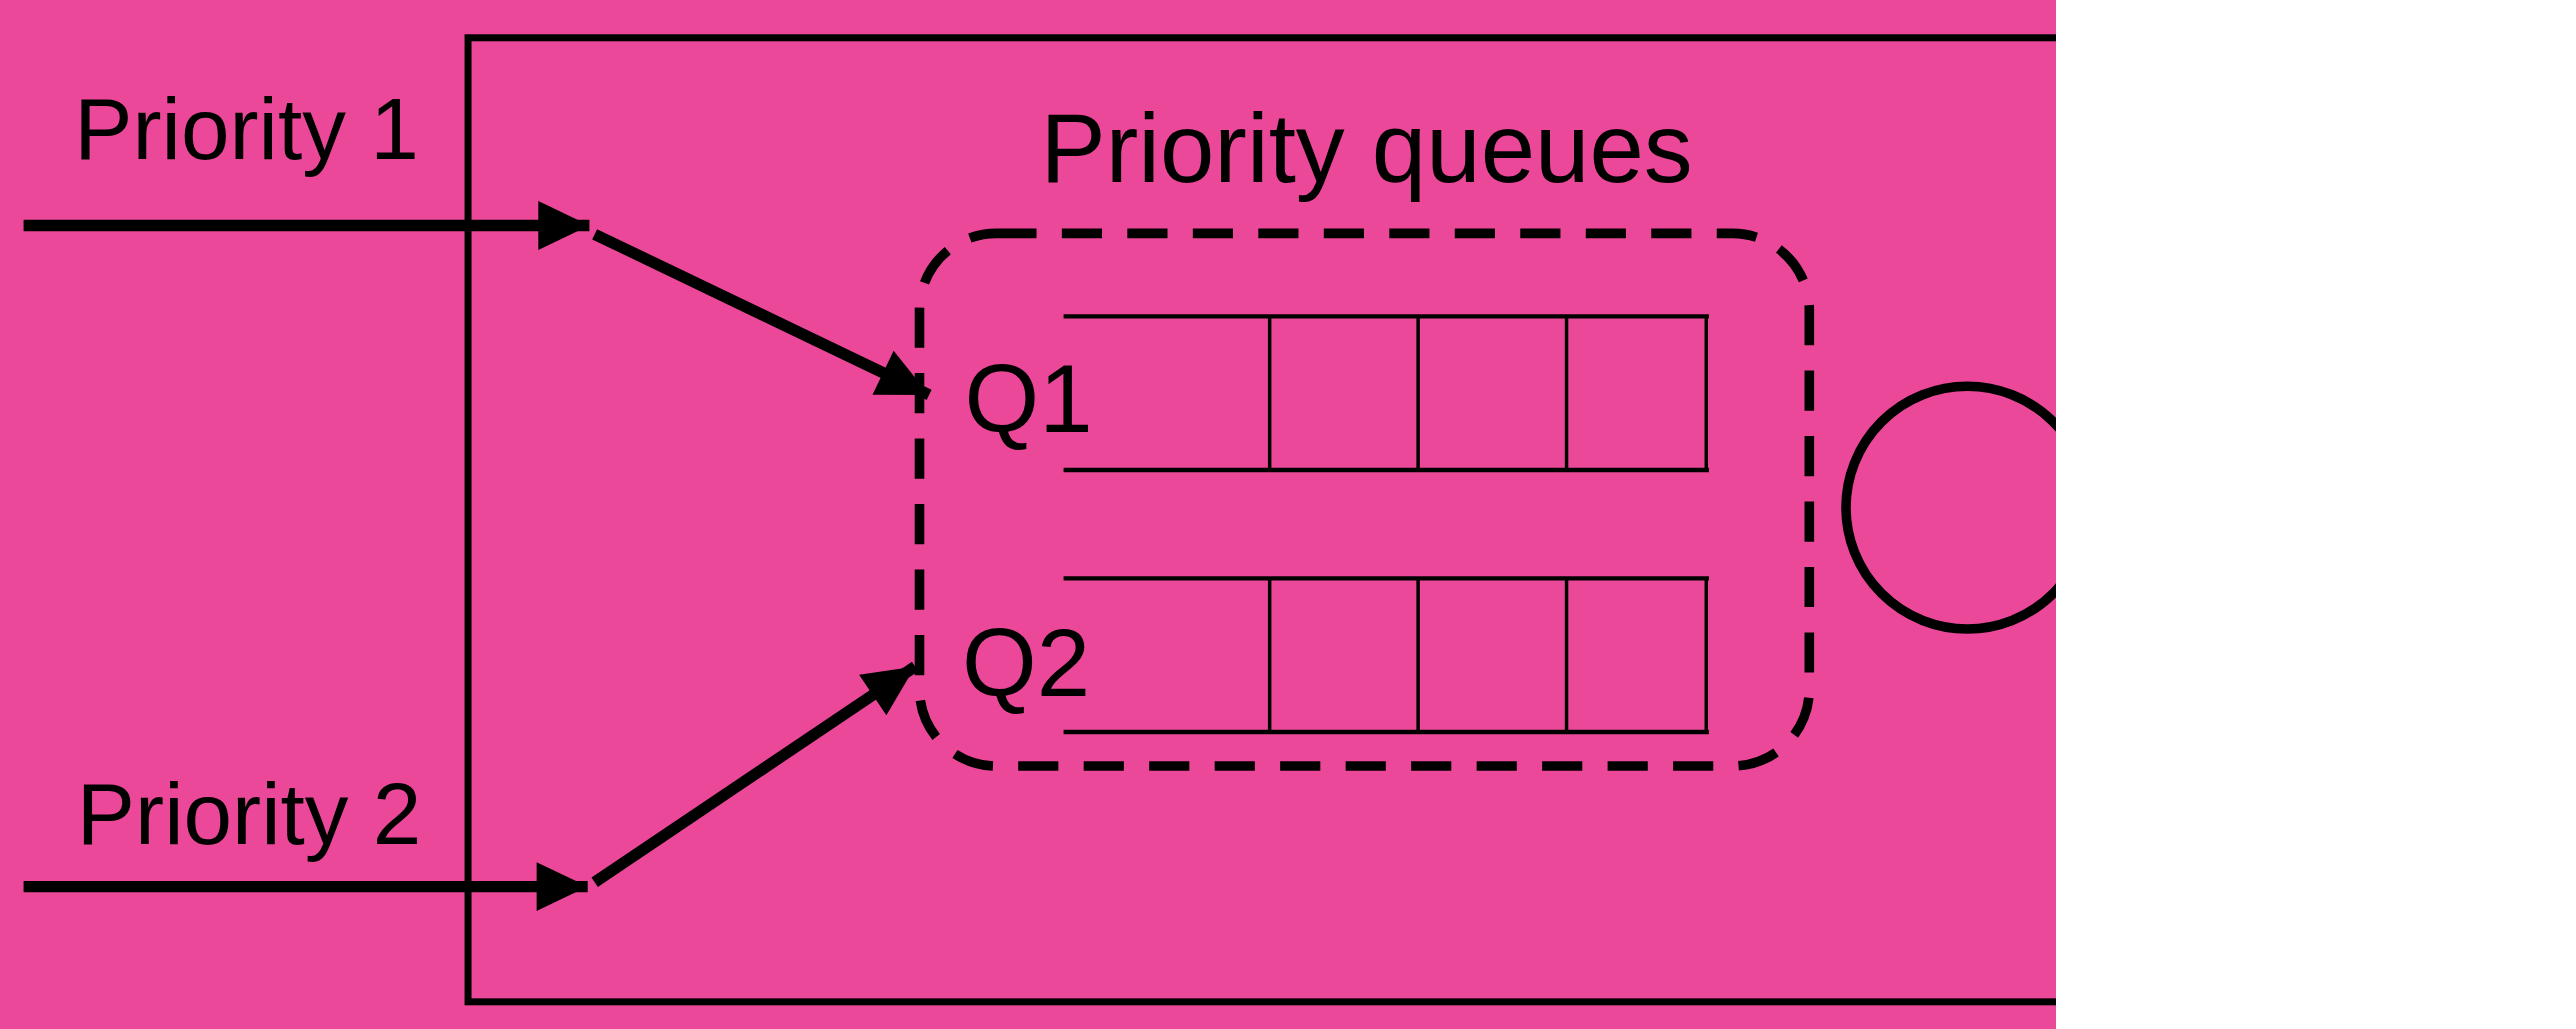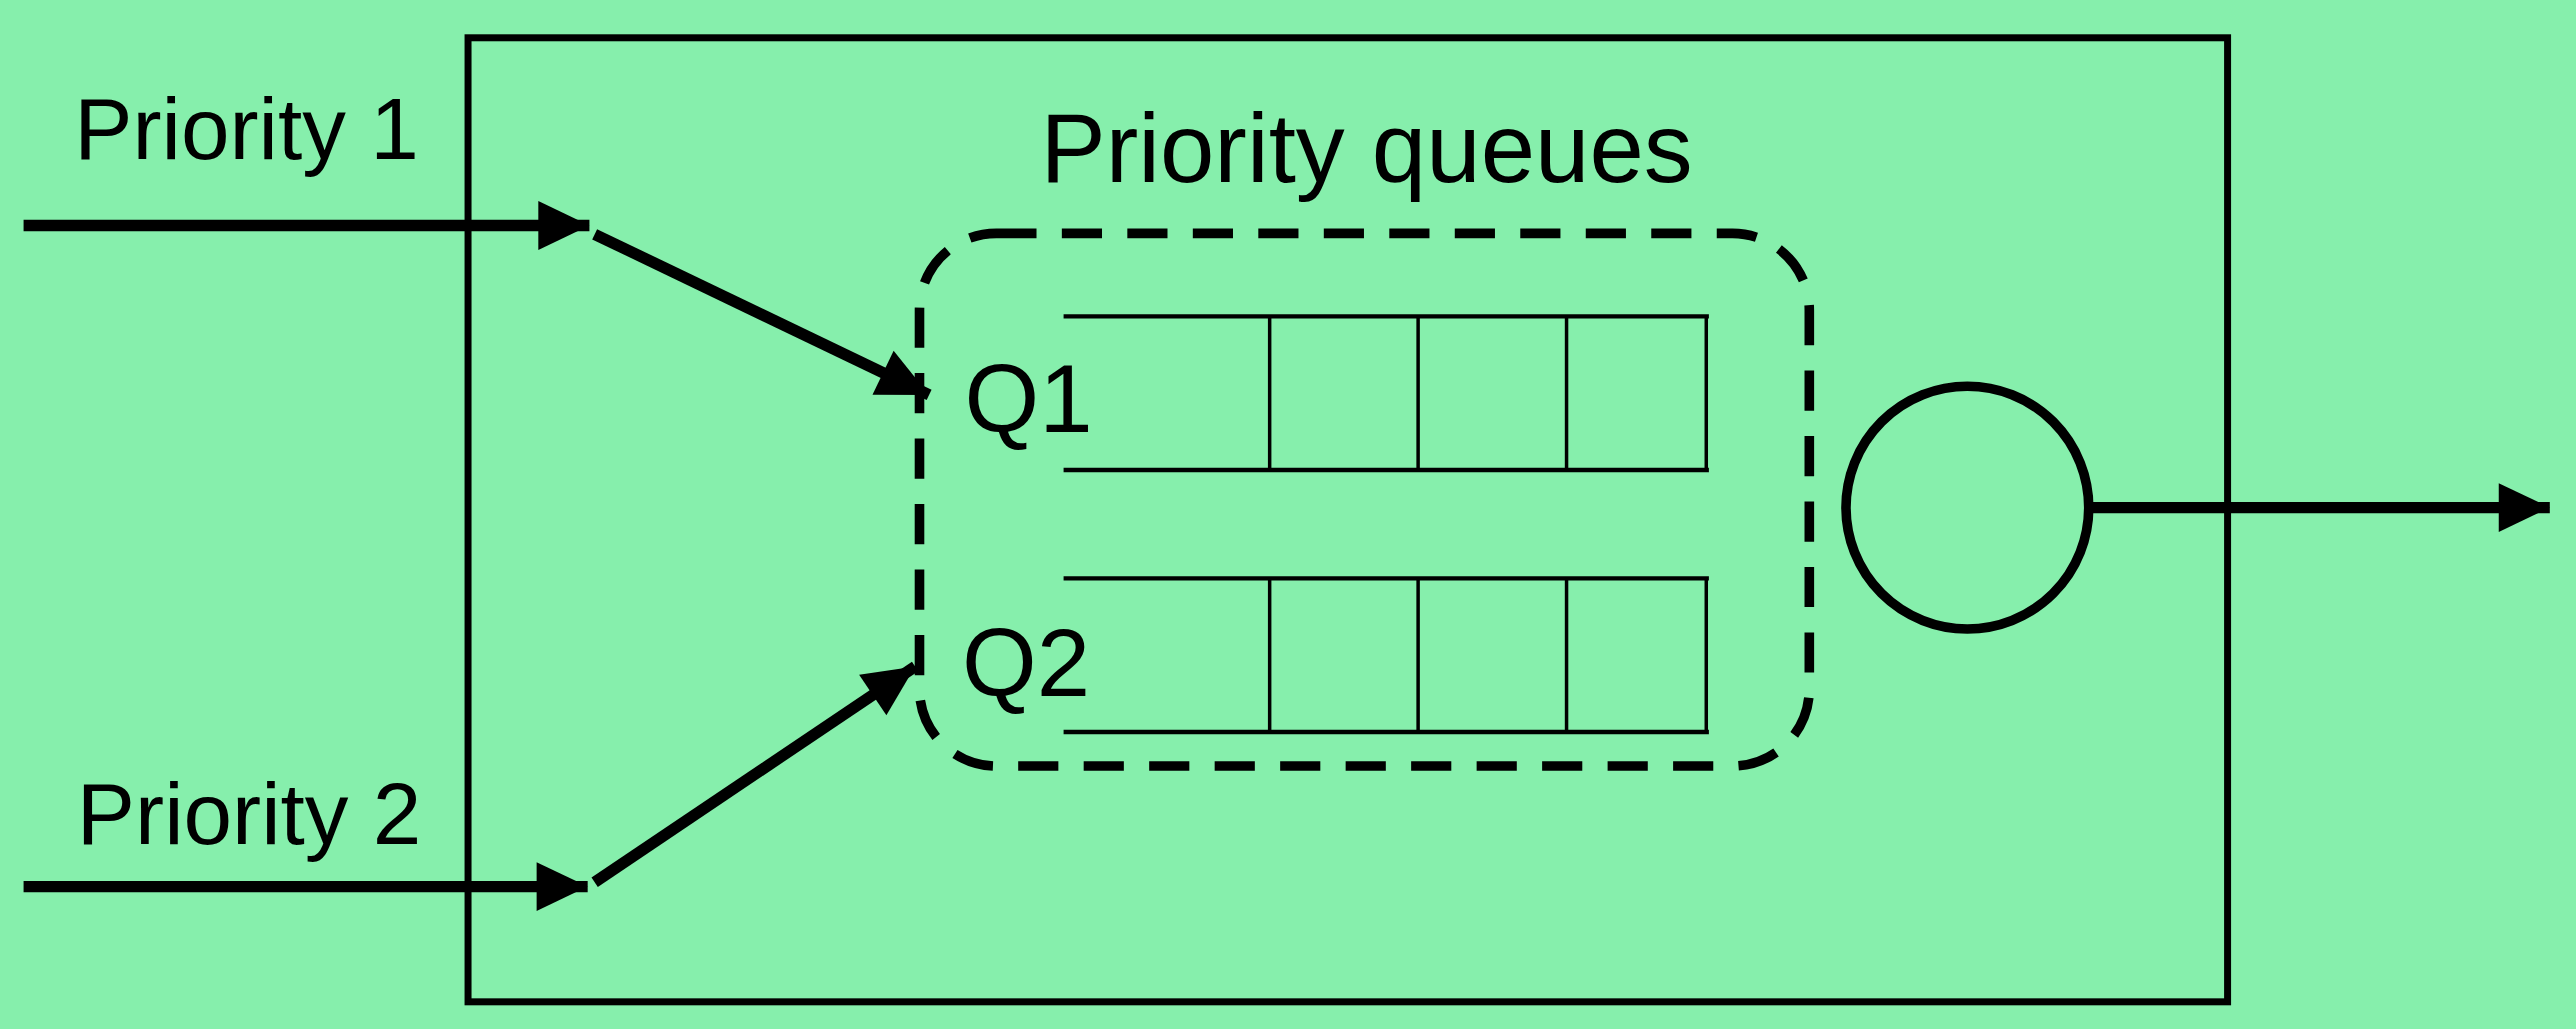--- a/index.html
+++ b/index.html
@@ -2,23 +2,23 @@
 <html style="font-size:14px"><head>
 <meta charset="utf-8">
 <style>
   html, body {
     margin: 0;
     padding: 0;
     background: #ffffff;
   }
   .stage {
     position: relative;
-    width: 2576px;
+    width: 2056px;
     height: 1030px;
-    background: #86efac;
+    background: #ec4899;
     overflow: hidden;
   }
   svg { display: block; }
   .lbl {
     font-family: "Liberation Sans", "DejaVu Sans", sans-serif;
     fill: #000000;
     font-weight: 400;
   }
   .lbl-input  { font-size: 100px; }
   .lbl-title  { font-size: 112px; }

